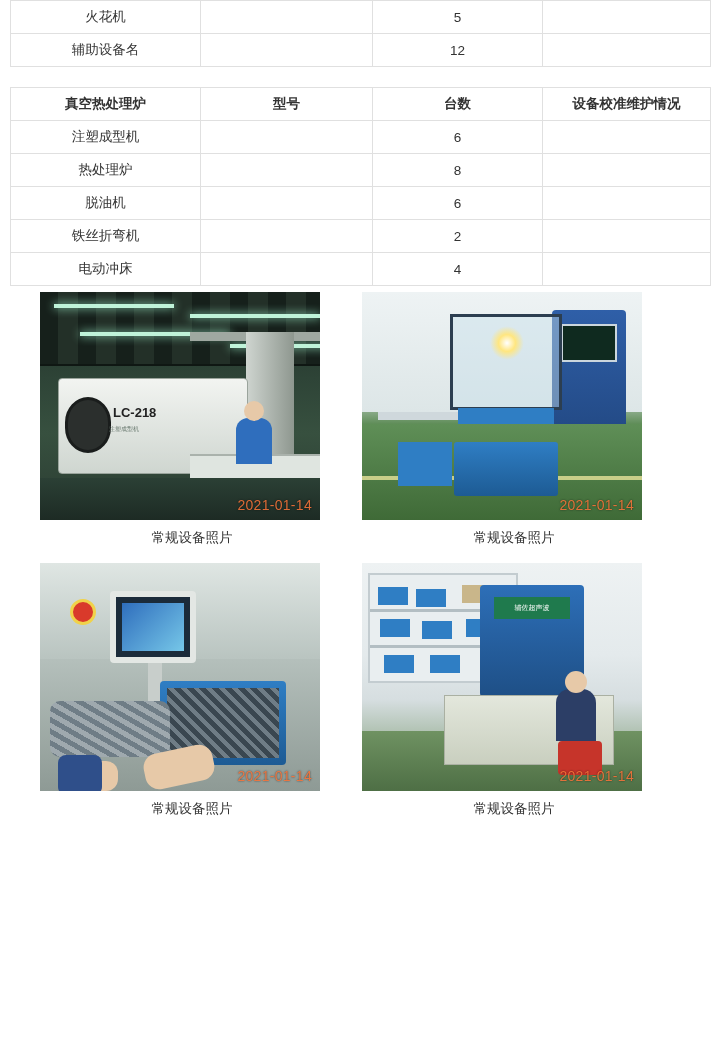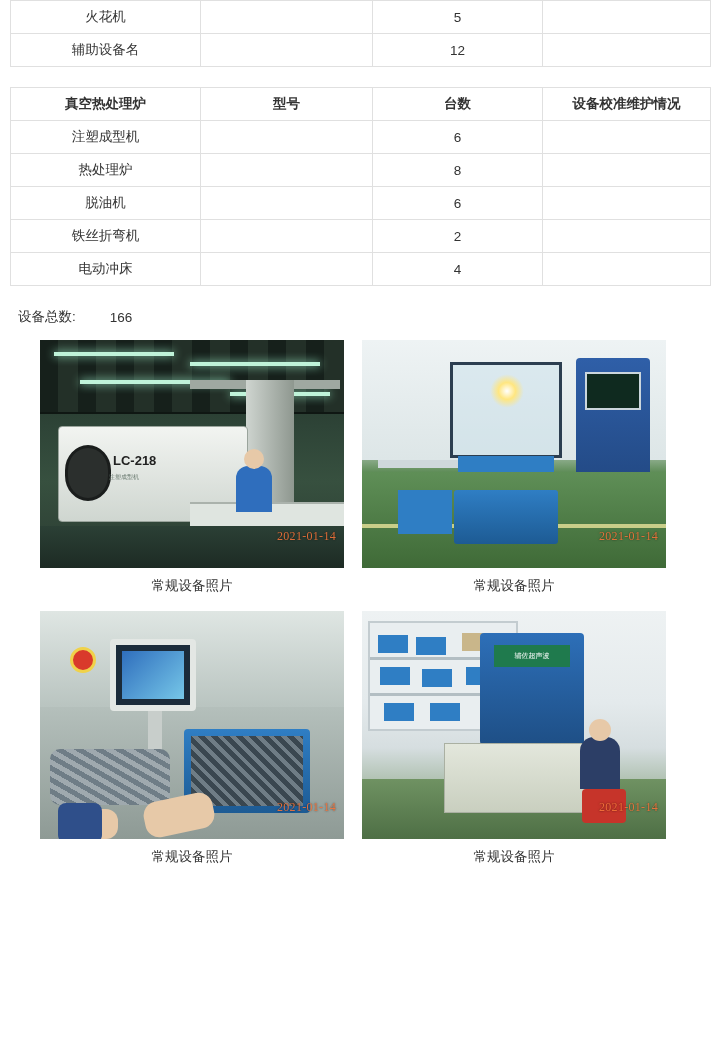--- a/index.html
+++ b/index.html
@@ -57,39 +57,39 @@
     display: flex;
     flex-wrap: wrap;
     gap: 16px 18px;
     padding: 0 30px;
     margin-top: 6px;
   }
   .photo-cell {
     width: 304px;
   }
   .photo-frame {
-    width: 304px;
+    width: 280px;
     height: 228px;
     overflow: hidden;
     position: relative;
     background: #2b3b33;
   }
   .photo-caption {
     text-align: center;
     font-size: 13.5px;
     color: #333;
     margin-top: 9px;
   }
   .wm {
     position: absolute;
     right: 8px;
-    bottom: 24px;
-    font-size: 12px;
+    bottom: 7px;
+    font-size: 14px;
     color: rgba(255,120,60,0.85);
-    font-family: Liberation Serif, serif;
+    font-family: Liberation Sans, sans-serif;
     letter-spacing: 0.3px;
     text-shadow: 0 0 2px rgba(0,0,0,.6);
   }
   .p1 { position:absolute; inset:0; background:
       linear-gradient(180deg, #1d2b24 0%, #26382e 18%, #2e4437 38%, #37503f 62%, #2a3b31 100%);
   }
   .p1 .ceil { position:absolute; top:0; left:0; right:0; height:74px;
       background: repeating-linear-gradient(90deg, #16201b 0 18px, #233028 18px 38px);
       border-bottom: 2px solid #0f1713; }
   .p1 .tube { position:absolute; height:4px; background:#bff3d9; box-shadow:0 0 10px #9ff0cb; }
@@ -216,24 +216,20 @@
       </tr>
       <tr>
         <td>电动冲床</td>
         <td></td>
         <td>4</td>
         <td></td>
       </tr>
     </tbody>
   </table>
 
-  <div class="total-row">
-    <span class="total-label">设备总数:</span>
-    <span class="total-value">166</span>
-  </div>
 
   <div class="photo-grid">
 
     <div class="photo-cell">
       <div class="photo-frame">
         <div class="p1">
           <div class="ceil"></div>
           <div class="tube" style="left:14px; top:12px; width:120px;"></div>
           <div class="tube" style="left:150px; top:22px; width:130px;"></div>
           <div class="tube" style="left:40px; top:40px; width:150px;"></div>

